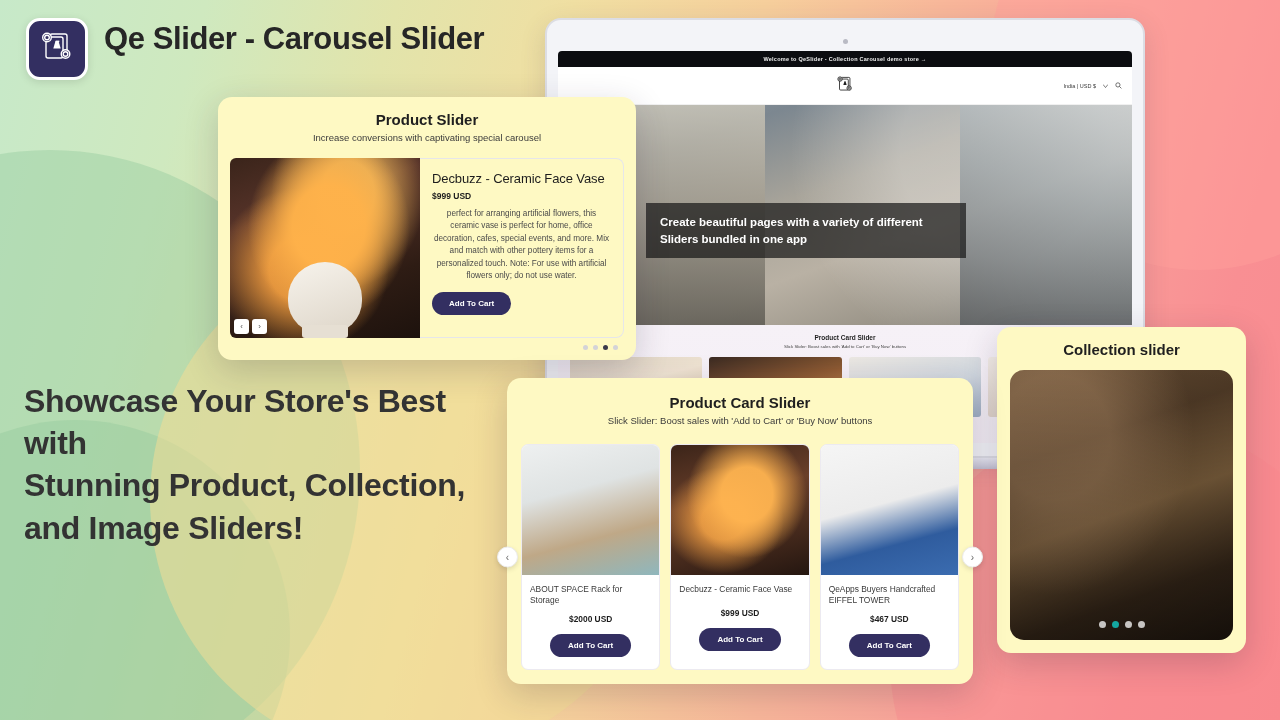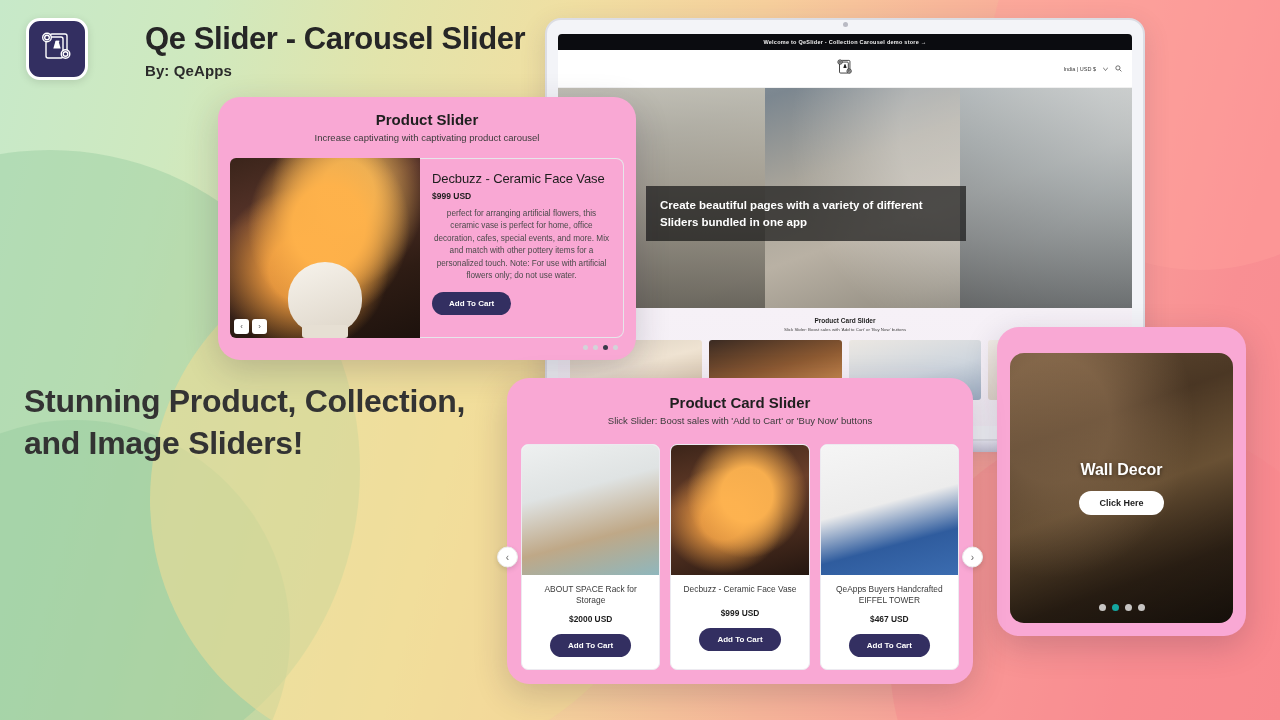--- a/index.html
+++ b/index.html
@@ -41,21 +41,21 @@
   .app-header {
     position: absolute; left: 26px; top: 18px;
     display: flex; align-items: flex-start; gap: 16px; z-index: 40;
   }
   .app-logo {
     width: 62px; height: 62px; border-radius: 14px;
     background: #332f61; border: 3px solid #ffffff;
     display: flex; align-items: center; justify-content: center;
     box-shadow: 0 2px 8px rgba(0,0,0,0.12); flex: none;
   }
-  .app-title-wrap { padding-top: 3px; margin-left: 41px; }
+  .app-title-wrap { padding-top: 3px; }
   .app-title {
     font-size: 31px; font-weight: bold; color: #262626;
     letter-spacing: -0.4px; line-height: 1.15;
   }
   .app-subtitle {
     font-size: 15px; font-weight: bold; color: #2b2b2b;
     margin-top: 5px; letter-spacing: 0.1px;
   }
 
   
@@ -63,21 +63,21 @@
     position: absolute; left: 24px; top: 380px; width: 480px; z-index: 30;
     font-size: 32px; font-weight: bold; color: #333333;
     line-height: 1.32; letter-spacing: -0.3px;
   }
   .hero-headline span { display: block; }
 
   
   .laptop { position: absolute; left: 545px; top: 18px; width: 600px; z-index: 10; }
   .laptop-lid {
     background: #f3f4f8; border: 2px solid #dcdde4;
-    border-radius: 16px 16px 6px 6px; padding: 7px 11px 13px 11px;
+    border-radius: 16px 16px 6px 6px; padding: 24px 11px 13px 11px;
     box-shadow: 0 8px 26px rgba(60,50,80,0.16);
   }
   .laptop-cam {
     width: 5px; height: 5px; border-radius: 50%; background: #b9bac4;
     margin: -5px auto 7px auto;
   }
   .laptop-screen {
     background: #ffffff; border-radius: 4px; overflow: hidden; height: 392px;
     position: relative;
   }
@@ -137,21 +137,21 @@
   .store-section-sub { text-align: center; font-size: 4.4px; color: #444; margin-top: 3px; }
   .store-cards { display: flex; gap: 7px; padding: 8px 12px 0 12px; }
   .store-card { flex: 1; height: 60px; border-radius: 3px; }
   .sc1 { background: linear-gradient(165deg,#d9cfc0,#efe3d2 45%,#c8b49a); }
   .sc2 { background: linear-gradient(165deg,#3a2a22,#8d5a32 48%,#e9a25c); }
   .sc3 { background: linear-gradient(165deg,#ebe7e2,#cfd6de 55%,#9fb0c4); }
   .sc4 { background: linear-gradient(165deg,#f2ece6,#d7c9bb); }
 
   
   .float-card {
-    position: absolute; background: #f9a8d4; border-radius: 22px;
+    position: absolute; background: #fef9c3; border-radius: 14px;
     box-shadow: 0 10px 34px rgba(40,30,60,0.20);
   }
   .card-title { font-size: 15px; font-weight: bold; color: #1f1f1f; text-align: center; }
   .card-sub { font-size: 9.5px; color: #3b3b3b; text-align: center; margin-top: 4px; line-height: 1.35; }
 
   
   .product-slider-card {
     left: 218px; top: 97px; width: 418px; padding: 14px 12px 10px 12px; z-index: 25;
   }
   .ps-body { display: flex; gap: 0; margin-top: 13px; position: relative; }
@@ -207,21 +207,21 @@
     display: flex; flex-direction: column;
   }
   .pcs-img { height: 130px; }
   .pi1 { background: linear-gradient(165deg,#eef0f0 0%,#dfe3e3 35%,#bfa887 68%,#8fb7bd 100%); }
   .pi2 { background:
       radial-gradient(ellipse at 55% 38%, rgba(255,180,80,0.95) 0 24%, transparent 56%),
       radial-gradient(ellipse at 38% 58%, rgba(255,168,70,0.8) 0 18%, transparent 50%),
       linear-gradient(165deg,#3b2419 0%, #6a3f2a 40%, #241610 100%); }
   .pi3 { background: linear-gradient(165deg,#f5f5f5 0%,#ececec 45%,#2f5c9e 72%,#3b6cb0 100%); }
   .pcs-name {
-    font-size: 8.4px; color: #3a3a3a; text-align: center;
+    font-size: 8.4px; color: #3a3a3a; 
     padding: 9px 8px 0 8px; line-height: 1.35; min-height: 26px;
   }
   .pcs-price { font-size: 8.4px; font-weight: bold; color: #1d1d1d; text-align: center; margin-top: 7px; }
   .pcs-btn-wrap { text-align: center; margin-top: 10px; }
   .pcs-cart { padding: 7px 18px; font-size: 8px; }
   .circle-arrow {
     position: absolute; top: 50%; transform: translateY(-50%);
     width: 21px; height: 21px; border-radius: 50%; background: #ffffff;
     border: 1px solid #ececec; box-shadow: 0 2px 5px rgba(0,0,0,0.12);
     display: flex; align-items: center; justify-content: center;
@@ -281,25 +281,25 @@
         <path d="M18.7 13.6 h3.6 v1.6 h-3.6 z" fill="#ffffff" stroke="none"></path>
         <circle cx="10" cy="10.5" r="4.3" fill="#332f61"></circle>
         <circle cx="10" cy="10.5" r="2.3"></circle>
         <circle cx="28.5" cy="27" r="4.3" fill="#332f61"></circle>
         <circle cx="28.5" cy="27" r="2.3"></circle>
       </svg>
     </span>
   </div>
   <div class="app-title-wrap">
     <div class="app-title">Qe Slider - Carousel Slider</div>
-    <div class="app-subtitle">By: QeApps</div>
   </div>
 </div>
 
 <div class="hero-headline">
+  <span>Showcase Your Store's Best with</span>
   <span>Stunning Product, Collection,</span>
   <span>and Image Sliders!</span>
 </div>
 
 <div class="laptop">
   <div class="laptop-lid">
     <div class="laptop-cam"></div>
     <div class="laptop-screen">
 
       <div class="store-announce">Welcome to QeSlider - Collection Carousel demo store  →</div>
@@ -348,21 +348,21 @@
       </div>
 
     </div>
   </div>
   <div class="laptop-base"></div>
   <div class="laptop-foot"></div>
 </div>
 
 <div class="float-card product-slider-card">
   <div class="card-title">Product Slider</div>
-  <div class="card-sub">Increase captivating with captivating product carousel</div>
+  <div class="card-sub">Increase conversions with captivating special carousel</div>
 
   <div class="ps-body">
     <div class="ps-image">
       <div class="ps-vase"></div>
       <div class="ps-vase-base"></div>
       <div class="ps-arrows">
         <div class="sq-arrow">‹</div>
         <div class="sq-arrow">›</div>
       </div>
     </div>
@@ -414,26 +414,23 @@
       <div class="pcs-btn-wrap">
         <button class="btn-cart pcs-cart">Add To Cart</button>
       </div>
     </div>
 
     <div class="circle-arrow ca-right">›</div>
   </div>
 </div>
 
 <div class="float-card collection-card">
+  <div class="card-title">Collection slider</div>
 
   <div class="coll-img">
-    <div class="coll-overlay">
-      <div class="coll-label">Wall Decor</div>
-      <button class="coll-btn">Click Here</button>
-    </div>
     <div class="coll-dots">
       <span class="coll-dot"></span>
       <span class="coll-dot active"></span>
       <span class="coll-dot"></span>
       <span class="coll-dot"></span>
     </div>
   </div>
 </div>
 
 </body></html>

